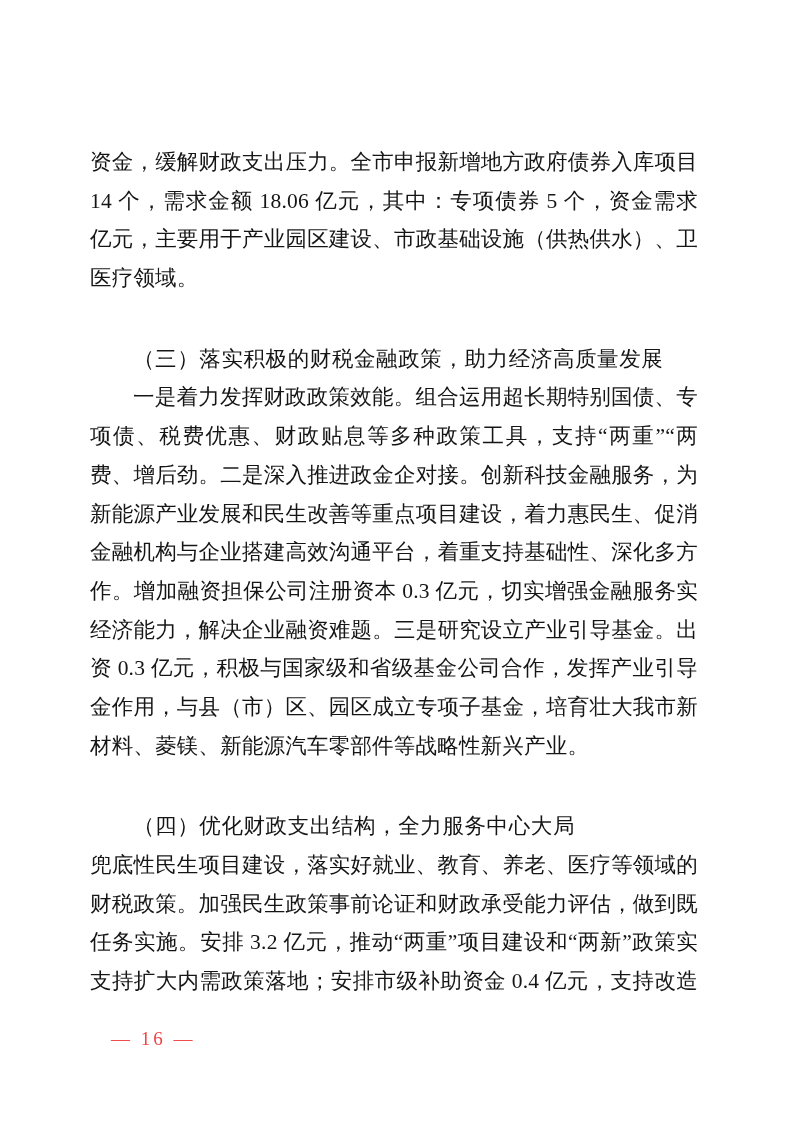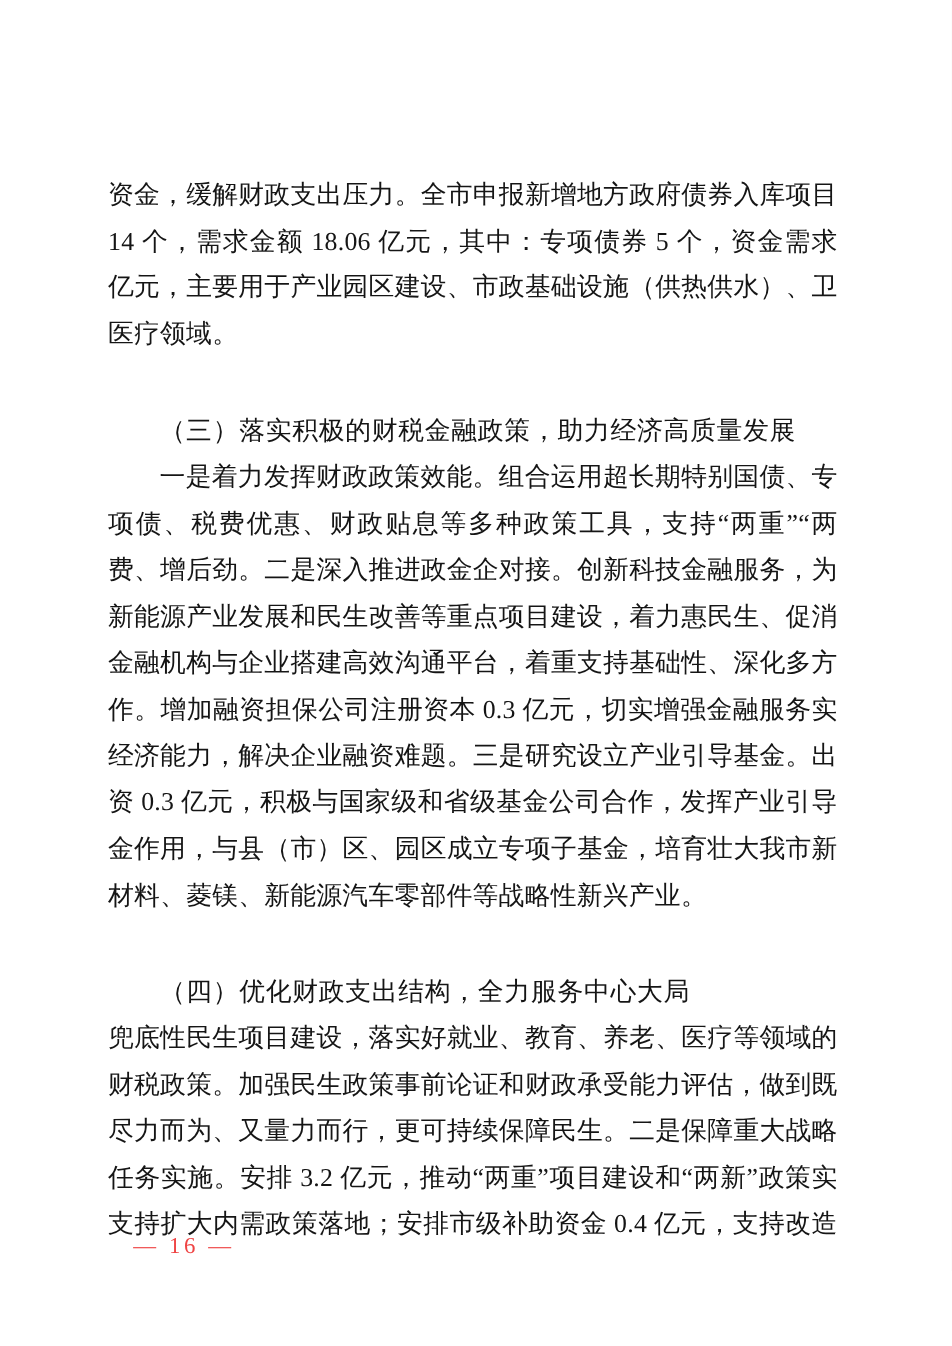--- a/index.html
+++ b/index.html
@@ -65,18 +65,17 @@
       <div class="line fill">新能源产业发展和民生改善等重点项目建设，着力惠民生、促消</div>
       <div class="line fill">金融机构与企业搭建高效沟通平台，着重支持基础性、深化多方协</div>
       <div class="line fill">作。增加融资担保公司注册资本 0.3 亿元，切实增强金融服务实体</div>
       <div class="line fill">经济能力，解决企业融资难题。三是研究设立产业引导基金。出</div>
       <div class="line fill">资 0.3 亿元，积极与国家级和省级基金公司合作，发挥产业引导基</div>
       <div class="line fill">金作用，与县（市）区、园区成立专项子基金，培育壮大我市新</div>
       <div class="line">材料、菱镁、新能源汽车零部件等战略性新兴产业。</div>
       <div class="line heading indent">（四）优化财政支出结构，全力服务中心大局</div>
       <div class="line fill">兜底性民生项目建设，落实好就业、教育、养老、医疗等领域的</div>
       <div class="line fill">财税政策。加强民生政策事前论证和财政承受能力评估，做到既</div>
-      <div class="line fill">尽力而为、又量力而行，更可持续保障民生。二是保障重大战略</div>
       <div class="line fill">任务实施。安排 3.2 亿元，推动“两重”项目建设和“两新”政策实施，</div>
       <div class="line fill">支持扩大内需政策落地；安排市级补助资金 0.4 亿元，支持改造升</div>
     </div>
   <div class="page-number">— 16 —</div>
 </div>
 
 </body></html>

